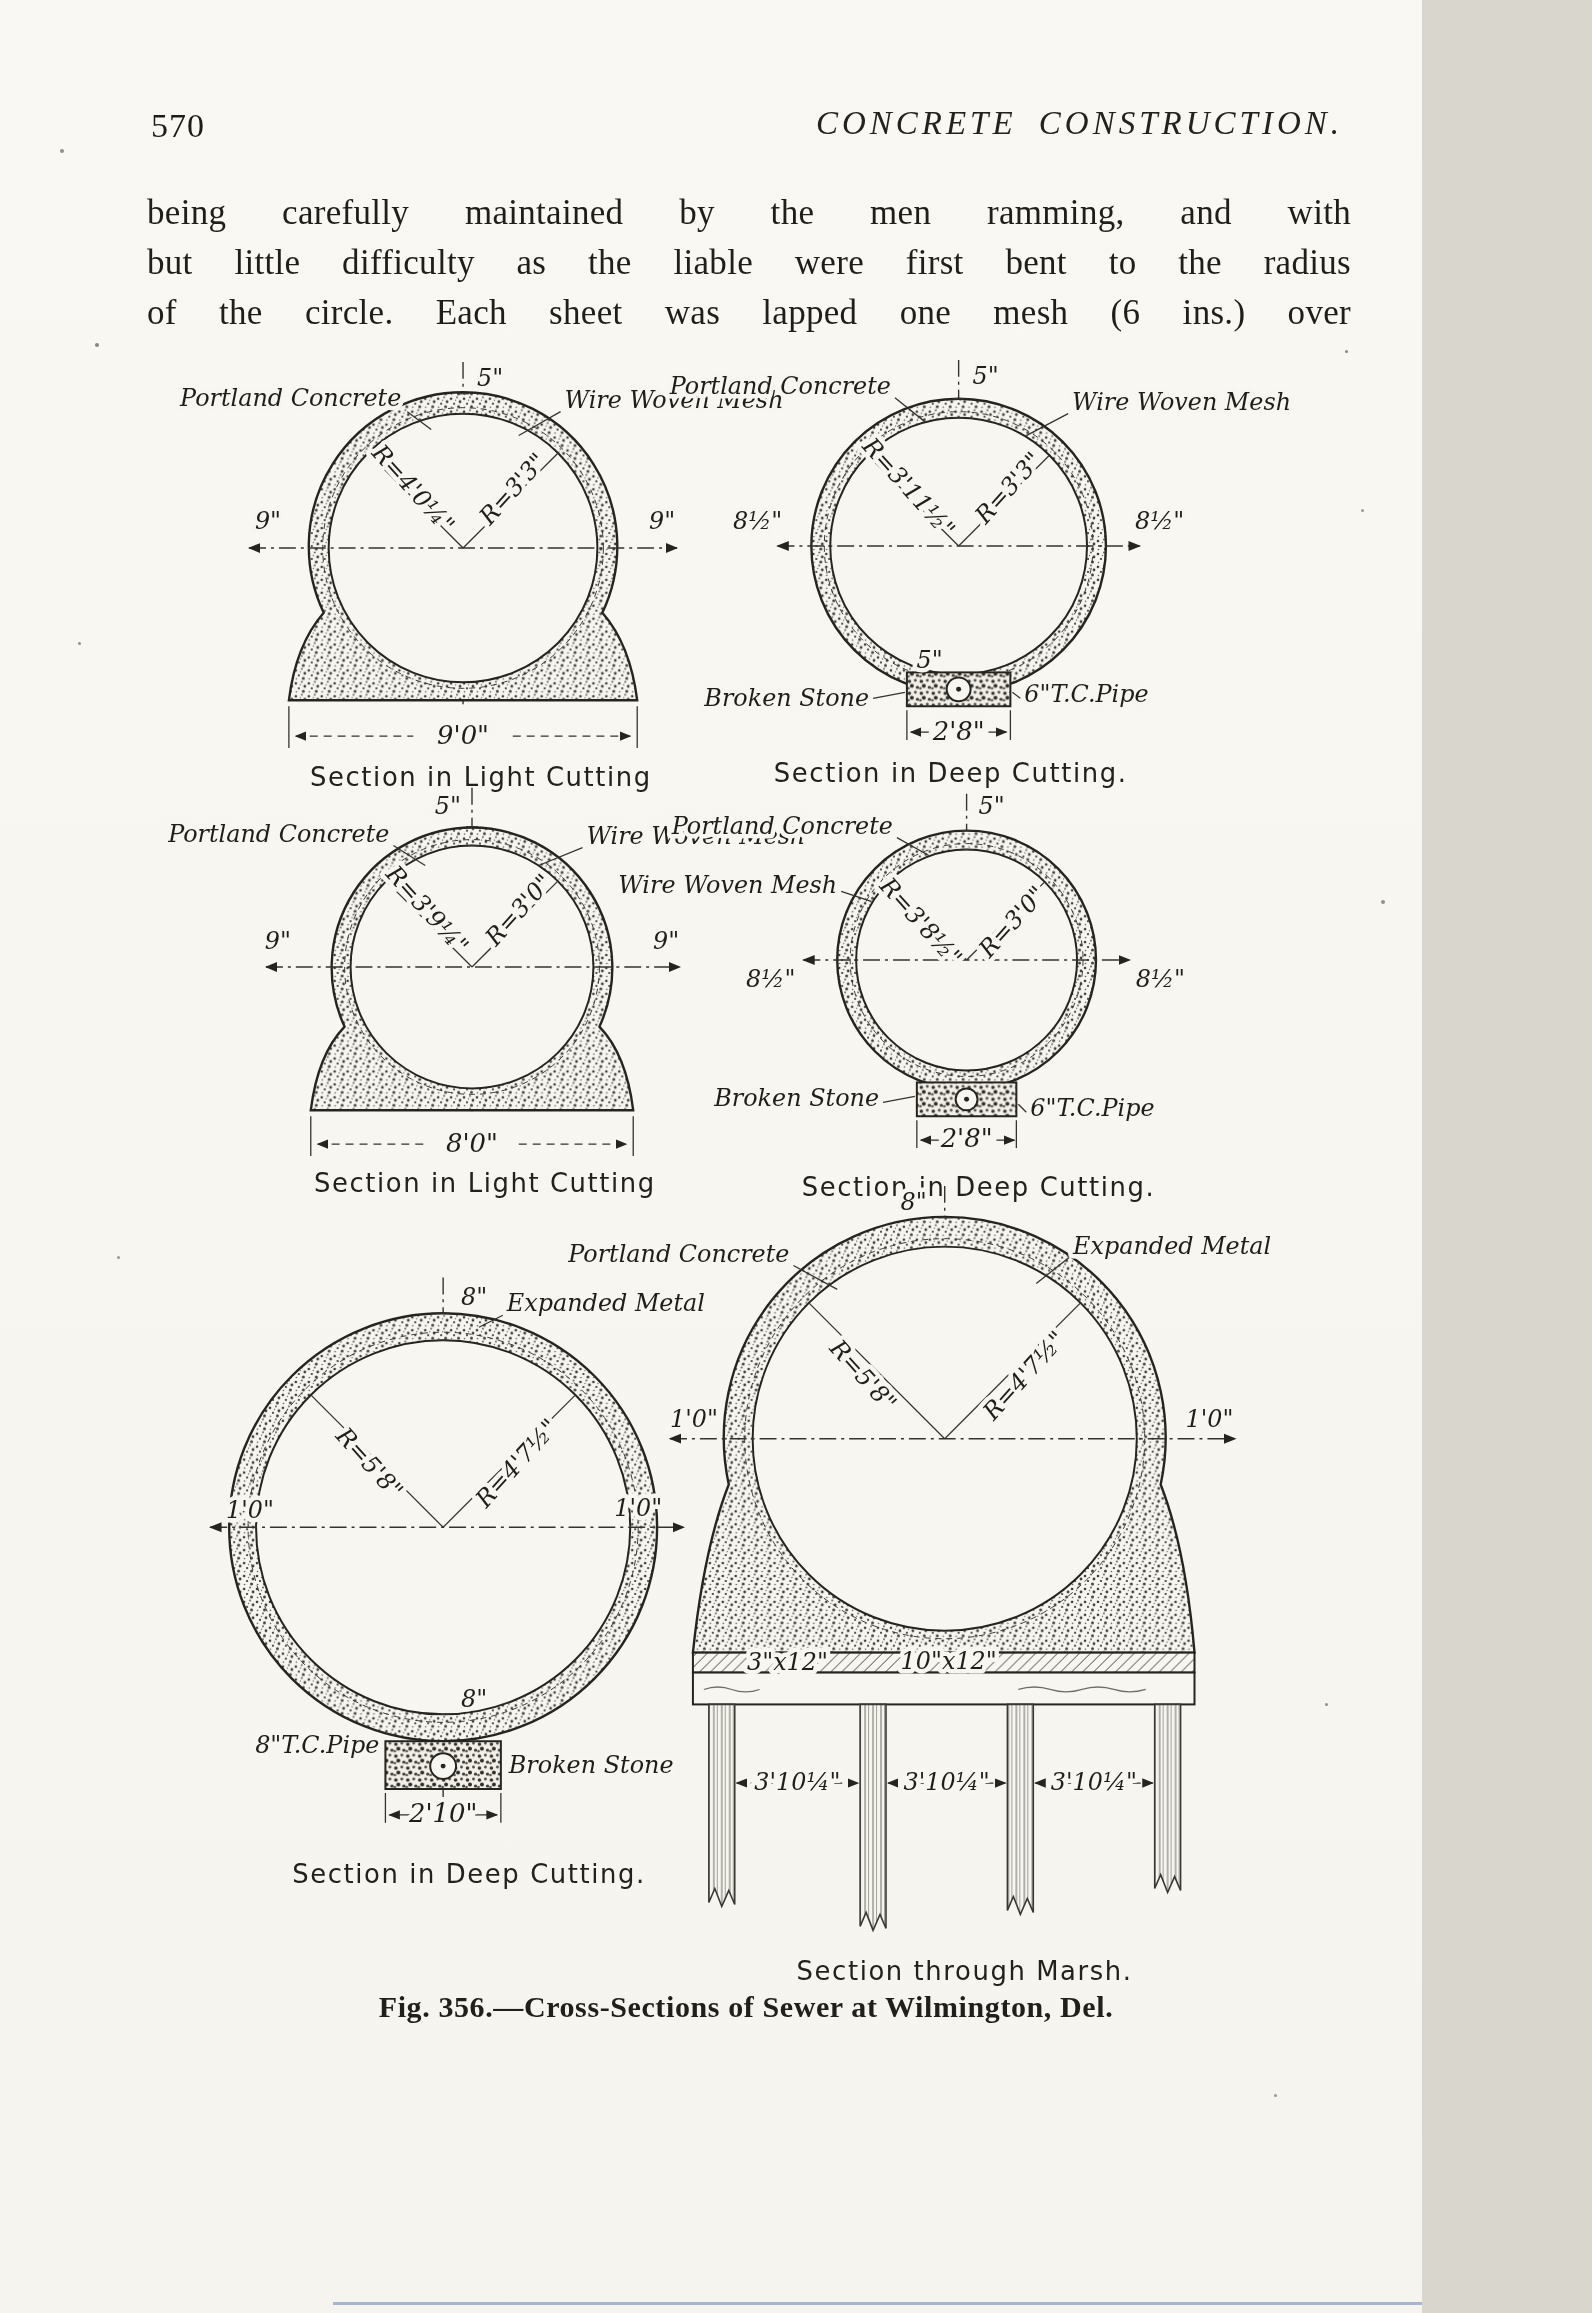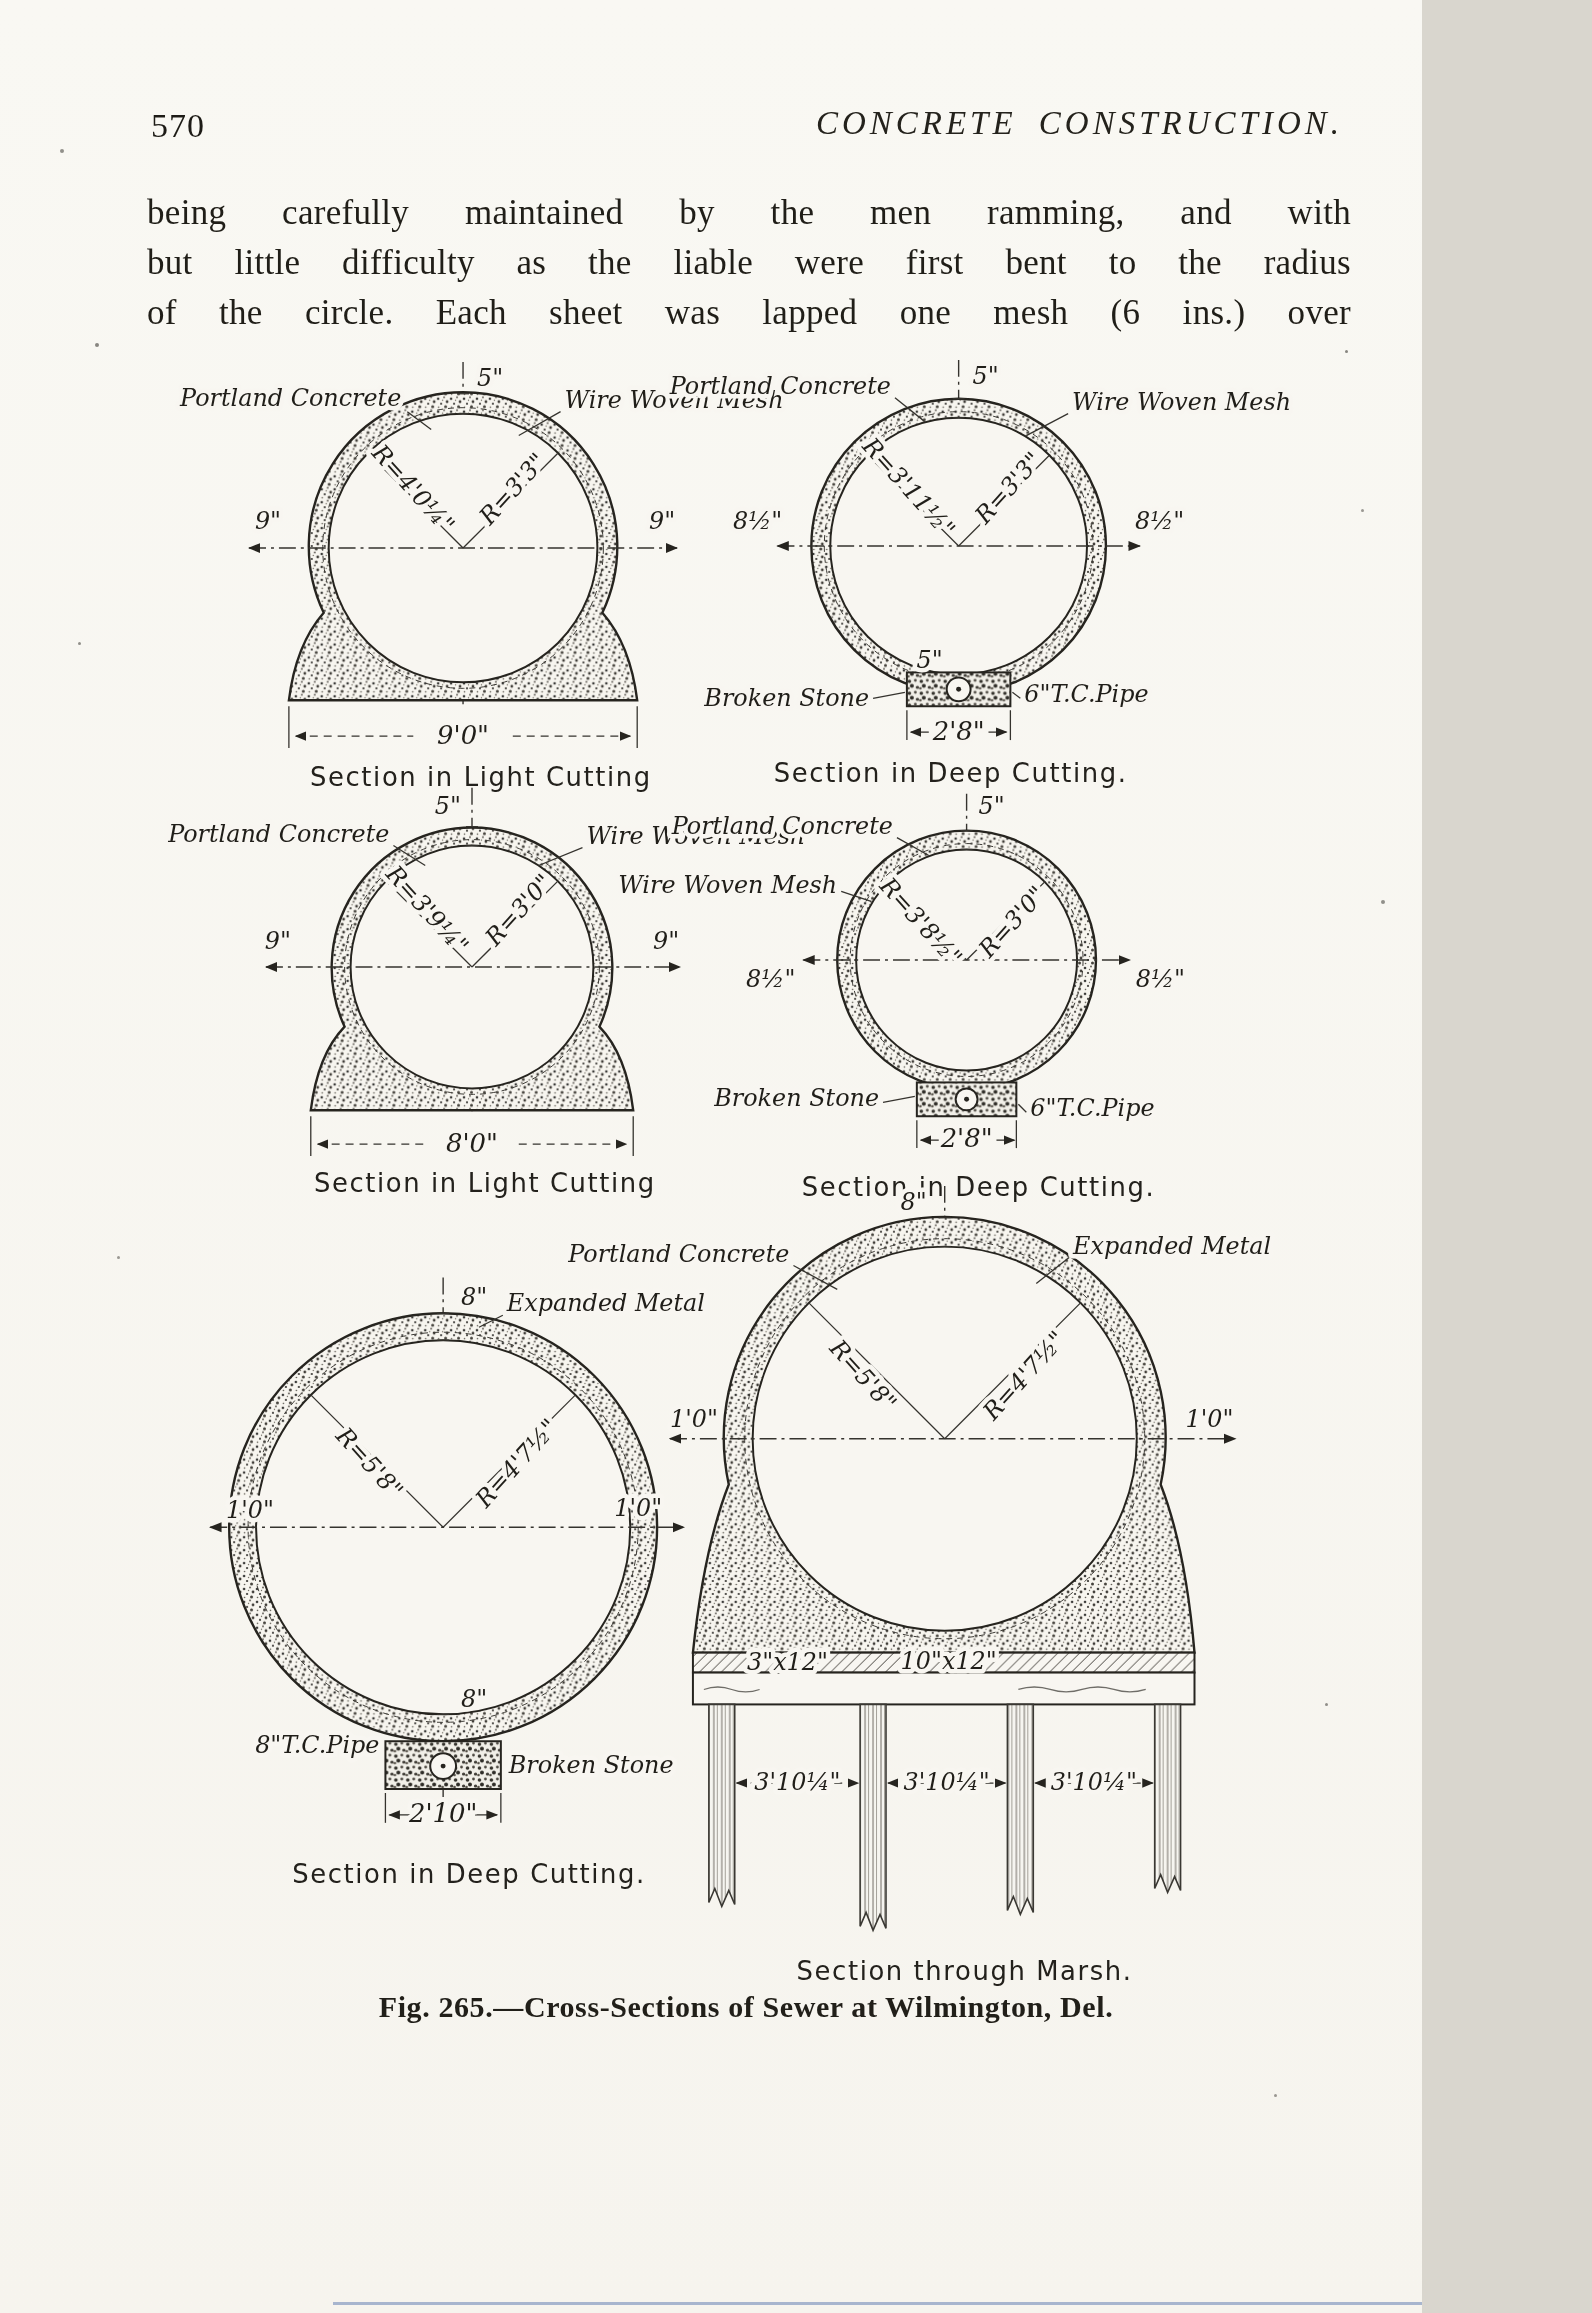--- a/index.html
+++ b/index.html
@@ -266,21 +266,21 @@
       <text class="lbl halo" x="756" y="1332" text-anchor="middle">3"x12"</text>
       <text class="lbl halo" x="918" y="1331" text-anchor="middle">10"x12"</text>
       <text class="lbl halo" x="766" y="1453" text-anchor="middle">3'10¼"</text>
       <text class="lbl halo" x="916" y="1453" text-anchor="middle">3'10¼"</text>
       <text class="lbl halo" x="1064" y="1453" text-anchor="middle">3'10¼"</text>
       <text class="cap" x="934" y="1644" text-anchor="middle">Section through Marsh.</text>
     </g>
   </svg>
   </div>
 
-  <div class="fig-caption">Fig. 265.—Cross-Sections of Sewer at Wilmington, Del.</div>
+  <div class="fig-caption">Fig. 356.—Cross-Sections of Sewer at Wilmington, Del.</div>
 
 
   <div class="mark" style="left:1545px;top:8px;width:5px;height:30px;"></div>
   <div class="mark" style="left:1550px;top:159px;width:3px;height:22px;opacity:.7;"></div>
   <div class="speck" style="left:60px;top:149px;width:4px;height:4px;opacity:.55;"></div>
   <div class="speck" style="left:95px;top:343px;width:4px;height:4px;opacity:.6;"></div>
   <div class="speck" style="left:1345px;top:350px;width:3px;height:3px;opacity:.6;"></div>
   <div class="speck" style="left:1361px;top:509px;width:3px;height:3px;opacity:.5;"></div>
   <div class="speck" style="left:78px;top:642px;width:3px;height:3px;opacity:.55;"></div>
   <div class="speck" style="left:1381px;top:900px;width:4px;height:4px;opacity:.55;"></div>

